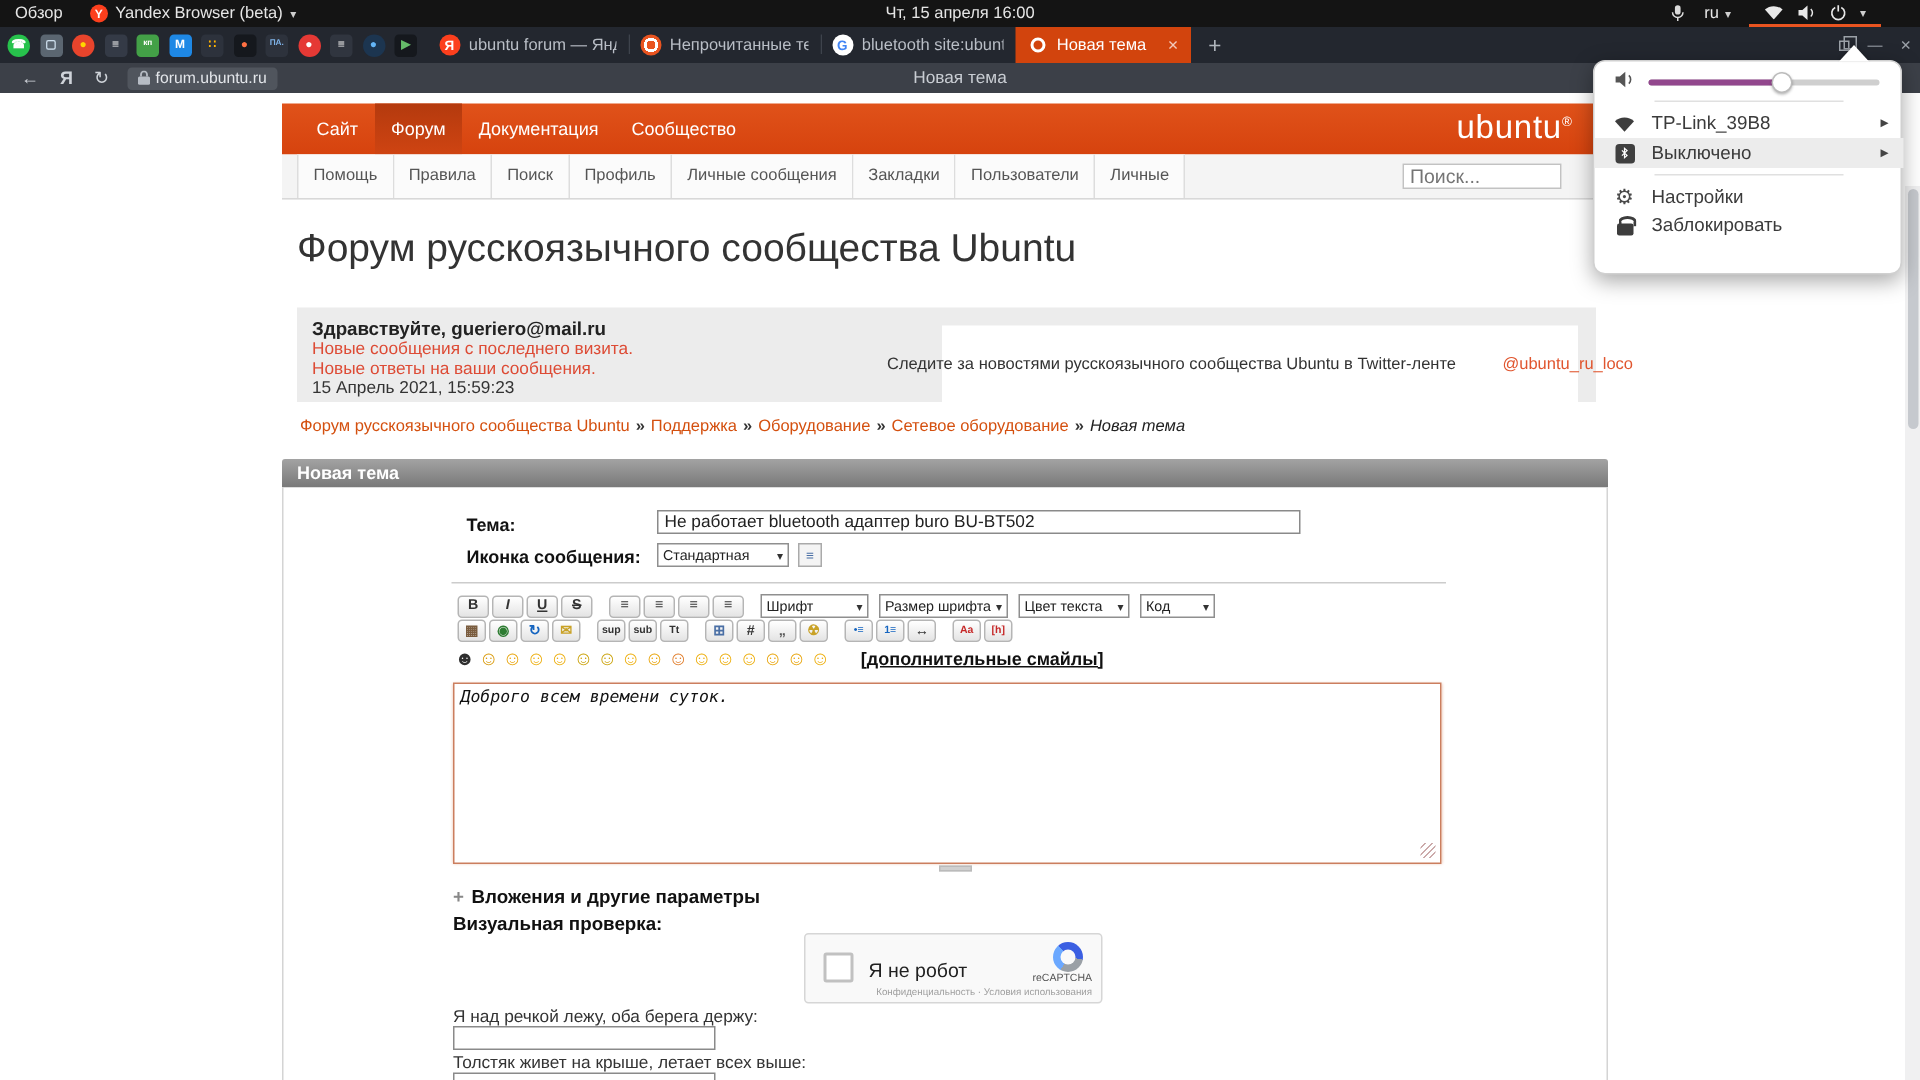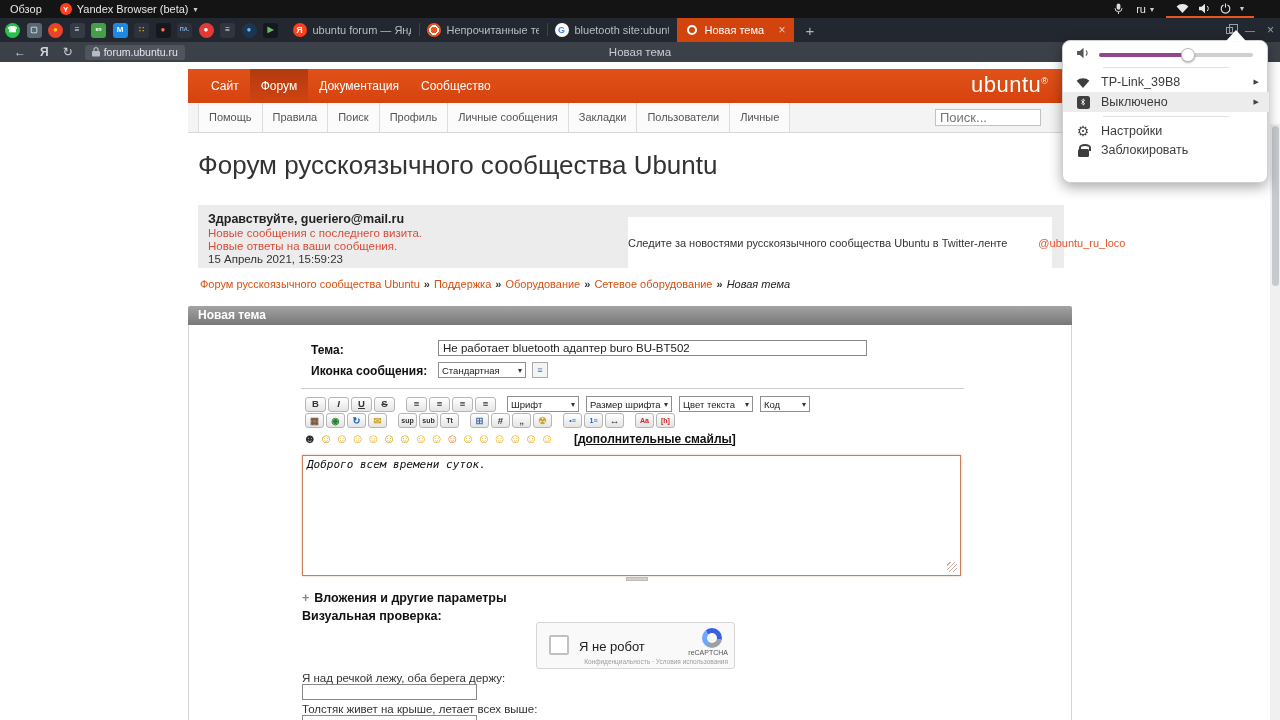--- a/index.html
+++ b/index.html
@@ -71,21 +71,21 @@
                  border-right:1px solid #ddd;}
   .user-nav span:first-child{border-left:1px solid #ddd;}
   .searchbox{position:absolute;left:747px;top:6px;width:106px;height:17px;border:1px solid #c2c2c2;
              font-size:13px;padding:0 4px;color:#333;font-family:"Liberation Sans",sans-serif;}
   .h1{position:absolute;left:10px;top:88px;font-size:26px;font-weight:500;color:#333;}
   .welcome{position:absolute;left:10px;top:143px;width:866px;height:63px;background:#ececec;}
   .w-greet{position:absolute;left:10px;top:7px;font-size:12.5px;font-weight:bold;color:#222;}
   .w-link{position:absolute;left:10px;font-size:11.5px;color:#dd4b35;text-decoration:none;}
   .w-date{position:absolute;left:10px;top:48px;font-size:11.5px;color:#333;}
   .w-card{position:absolute;left:430px;top:12px;width:424px;height:52px;background:#fff;
-          display:flex;align-items:center;justify-content:flex-start;font-size:11px;color:#333;white-space:nowrap;gap:28px;}
+          display:flex;align-items:center;justify-content:center;font-size:11px;color:#333;white-space:nowrap;gap:28px;}
   .tw{color:#e0552e;text-decoration:none;margin-left:3px;}
   .breadcrumb{position:absolute;left:12px;top:216px;font-size:11px;color:#222;}
   .breadcrumb a{color:#d4500f;text-decoration:none;}
   .breadcrumb .sep{color:#333;font-weight:bold;margin:0 4px;}
   .breadcrumb em{color:#222;}
   .section-bar{position:absolute;left:0;top:244px;width:884px;height:19px;
                background:linear-gradient(#a3a3a3,#787878);color:#fff;font-size:12px;font-weight:bold;
                line-height:19px;padding-left:10px;border-radius:2px 2px 0 0;}
   .formbox{position:absolute;left:0;top:263px;width:884px;height:395px;background:#fff;
            border-left:1px solid #d4d4d4;border-right:1px solid #d4d4d4;}
@@ -163,20 +163,21 @@
 
 <div class="screen">
 
   <div class="topbar">
     <span class="tb-item">Обзор</span>
     <span class="tb-app">
       <span class="ybadge">Y</span>
       <span>Yandex Browser (beta)</span>
       <span class="caret">▾</span>
     </span>
+    <div class="tb-clock">Чт, 15 апреля  16:00</div>
     <div class="tb-right">
       <span class="ticon" style="margin-right:13px;">
         <svg width="9" height="12" viewBox="0 0 9 12">
             <rect x="2.6" y="0.5" width="3.8" height="6.2" rx="1.9" fill="#dadada"></rect>
             <path d="M1 5.2 a3.5 3.5 0 0 0 7 0" stroke="#dadada" fill="none"></path>
             <line x1="4.5" y1="8.8" x2="4.5" y2="11" stroke="#dadada"></line>
           </svg>
       </span>
       <span>ru</span>
       <span class="caret" style="margin:0 12px 0 4px;">▾</span>

